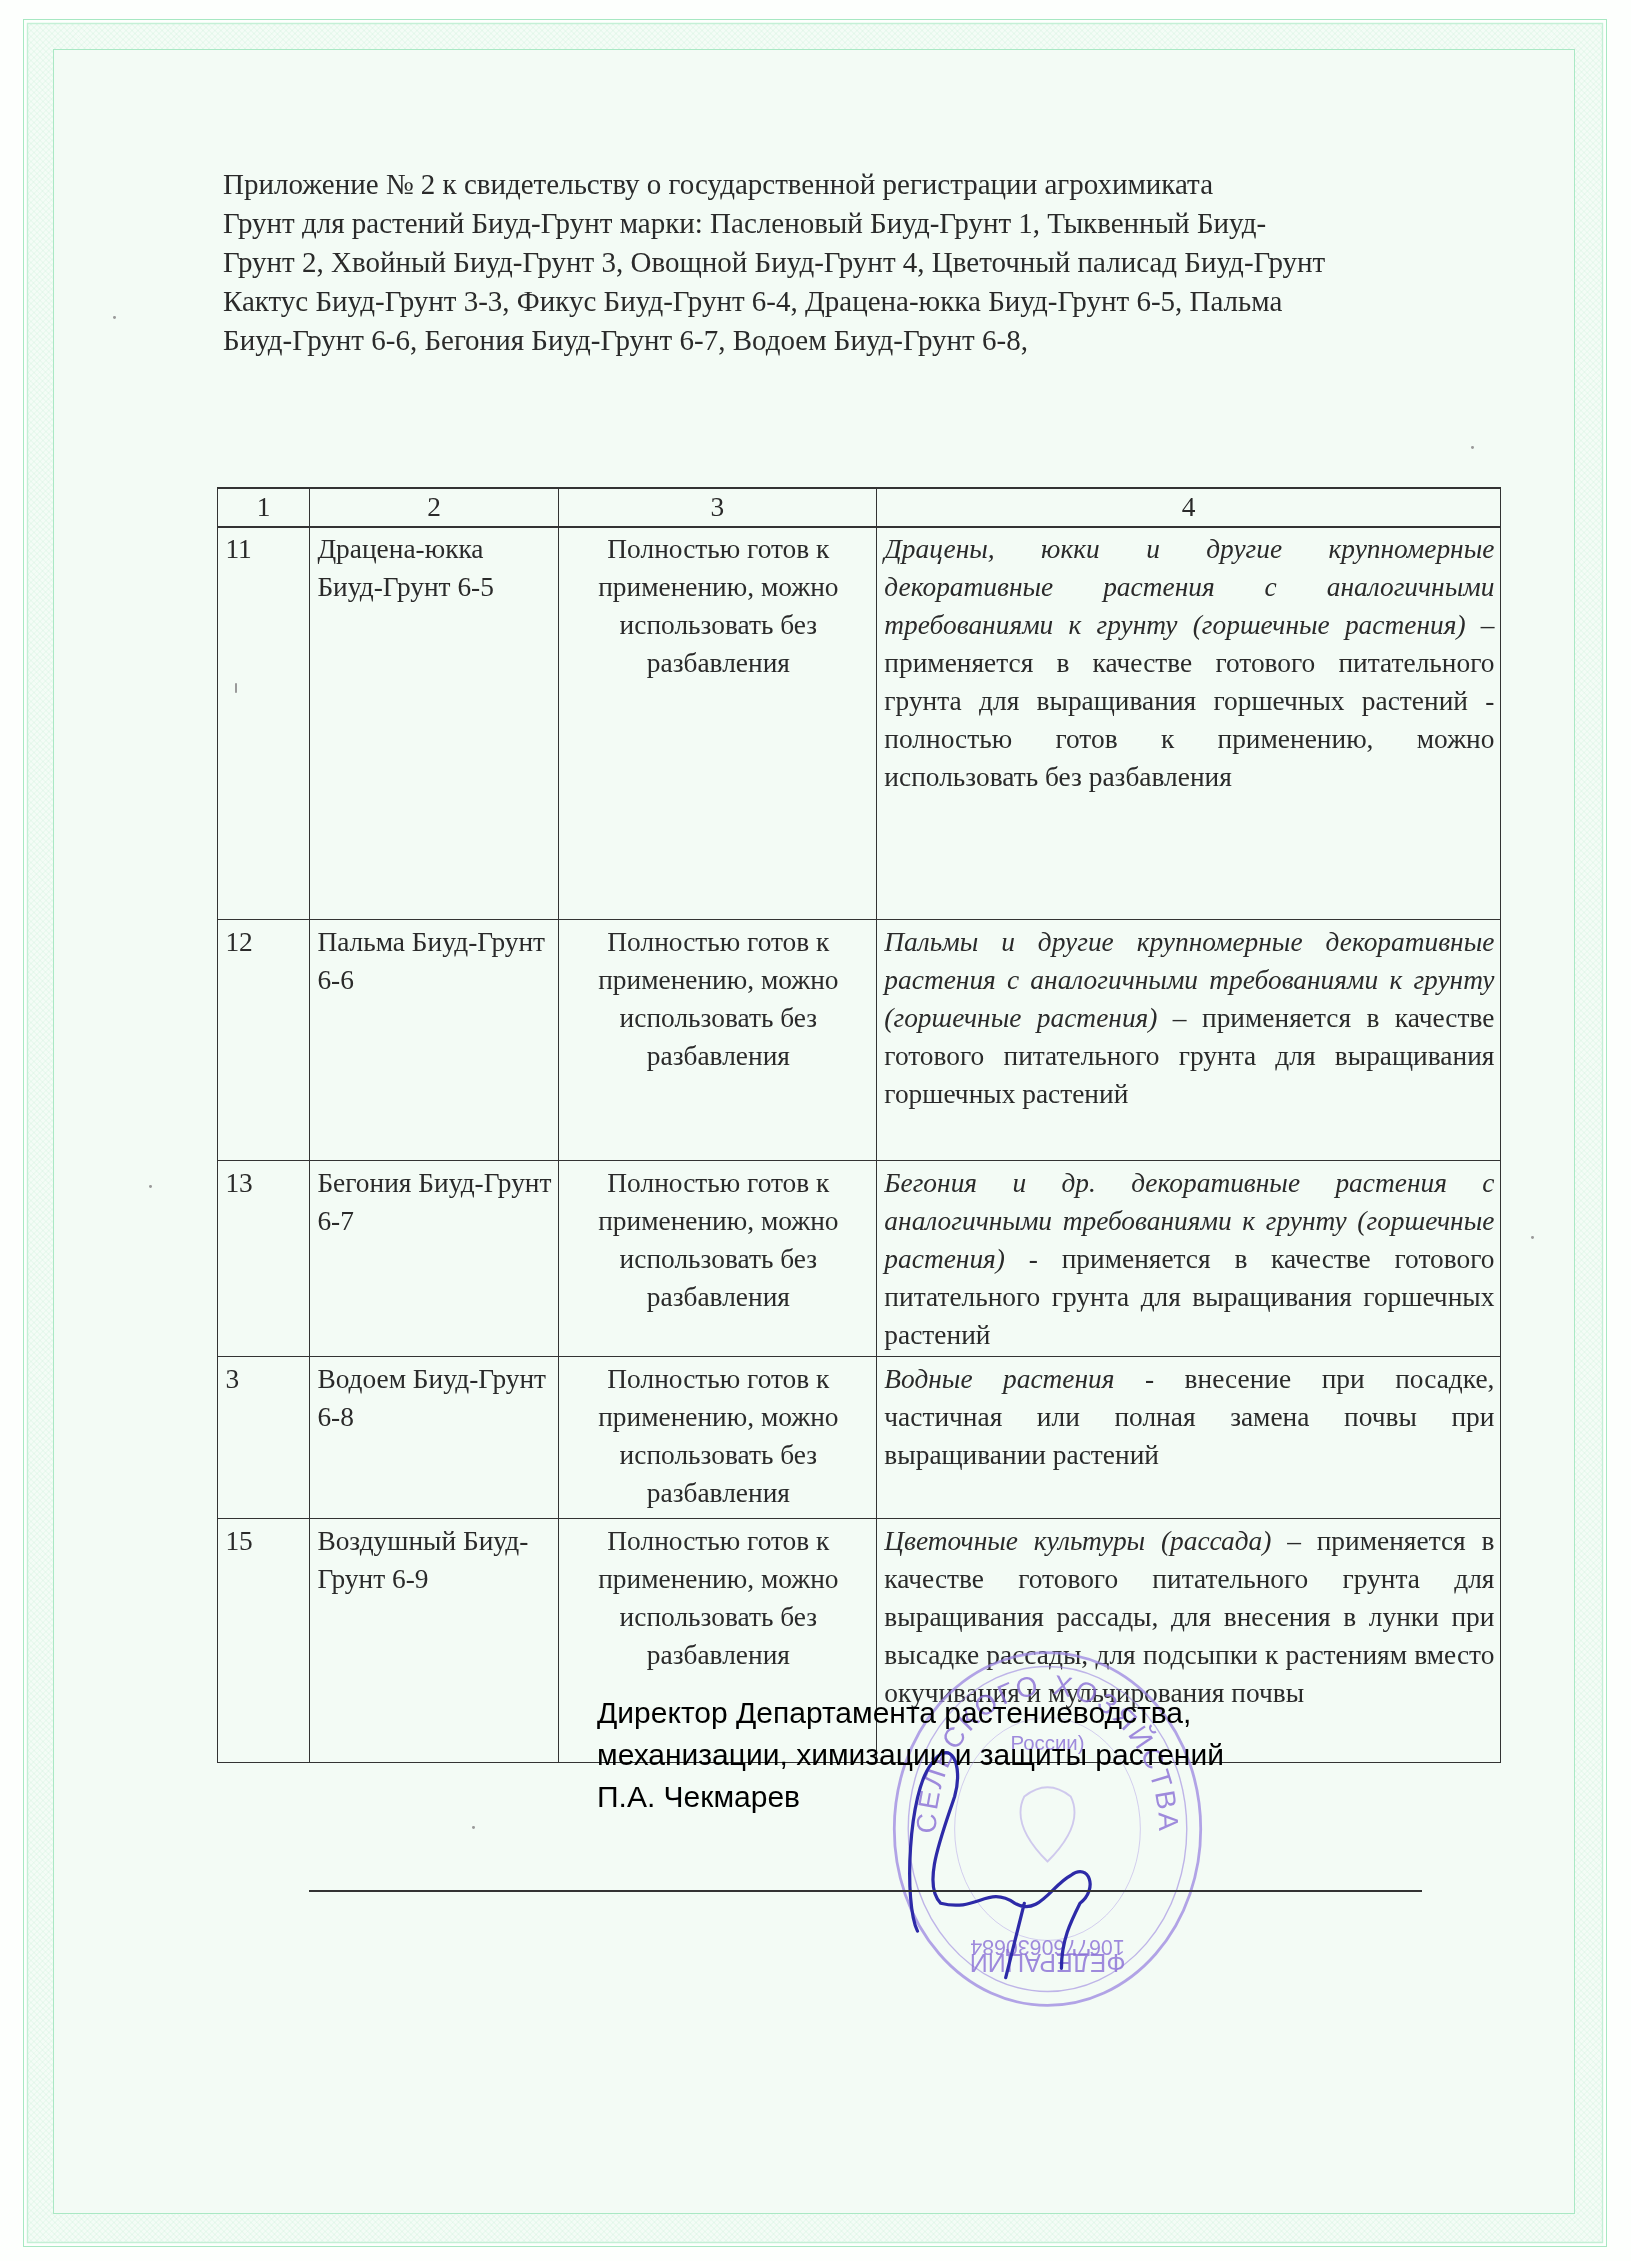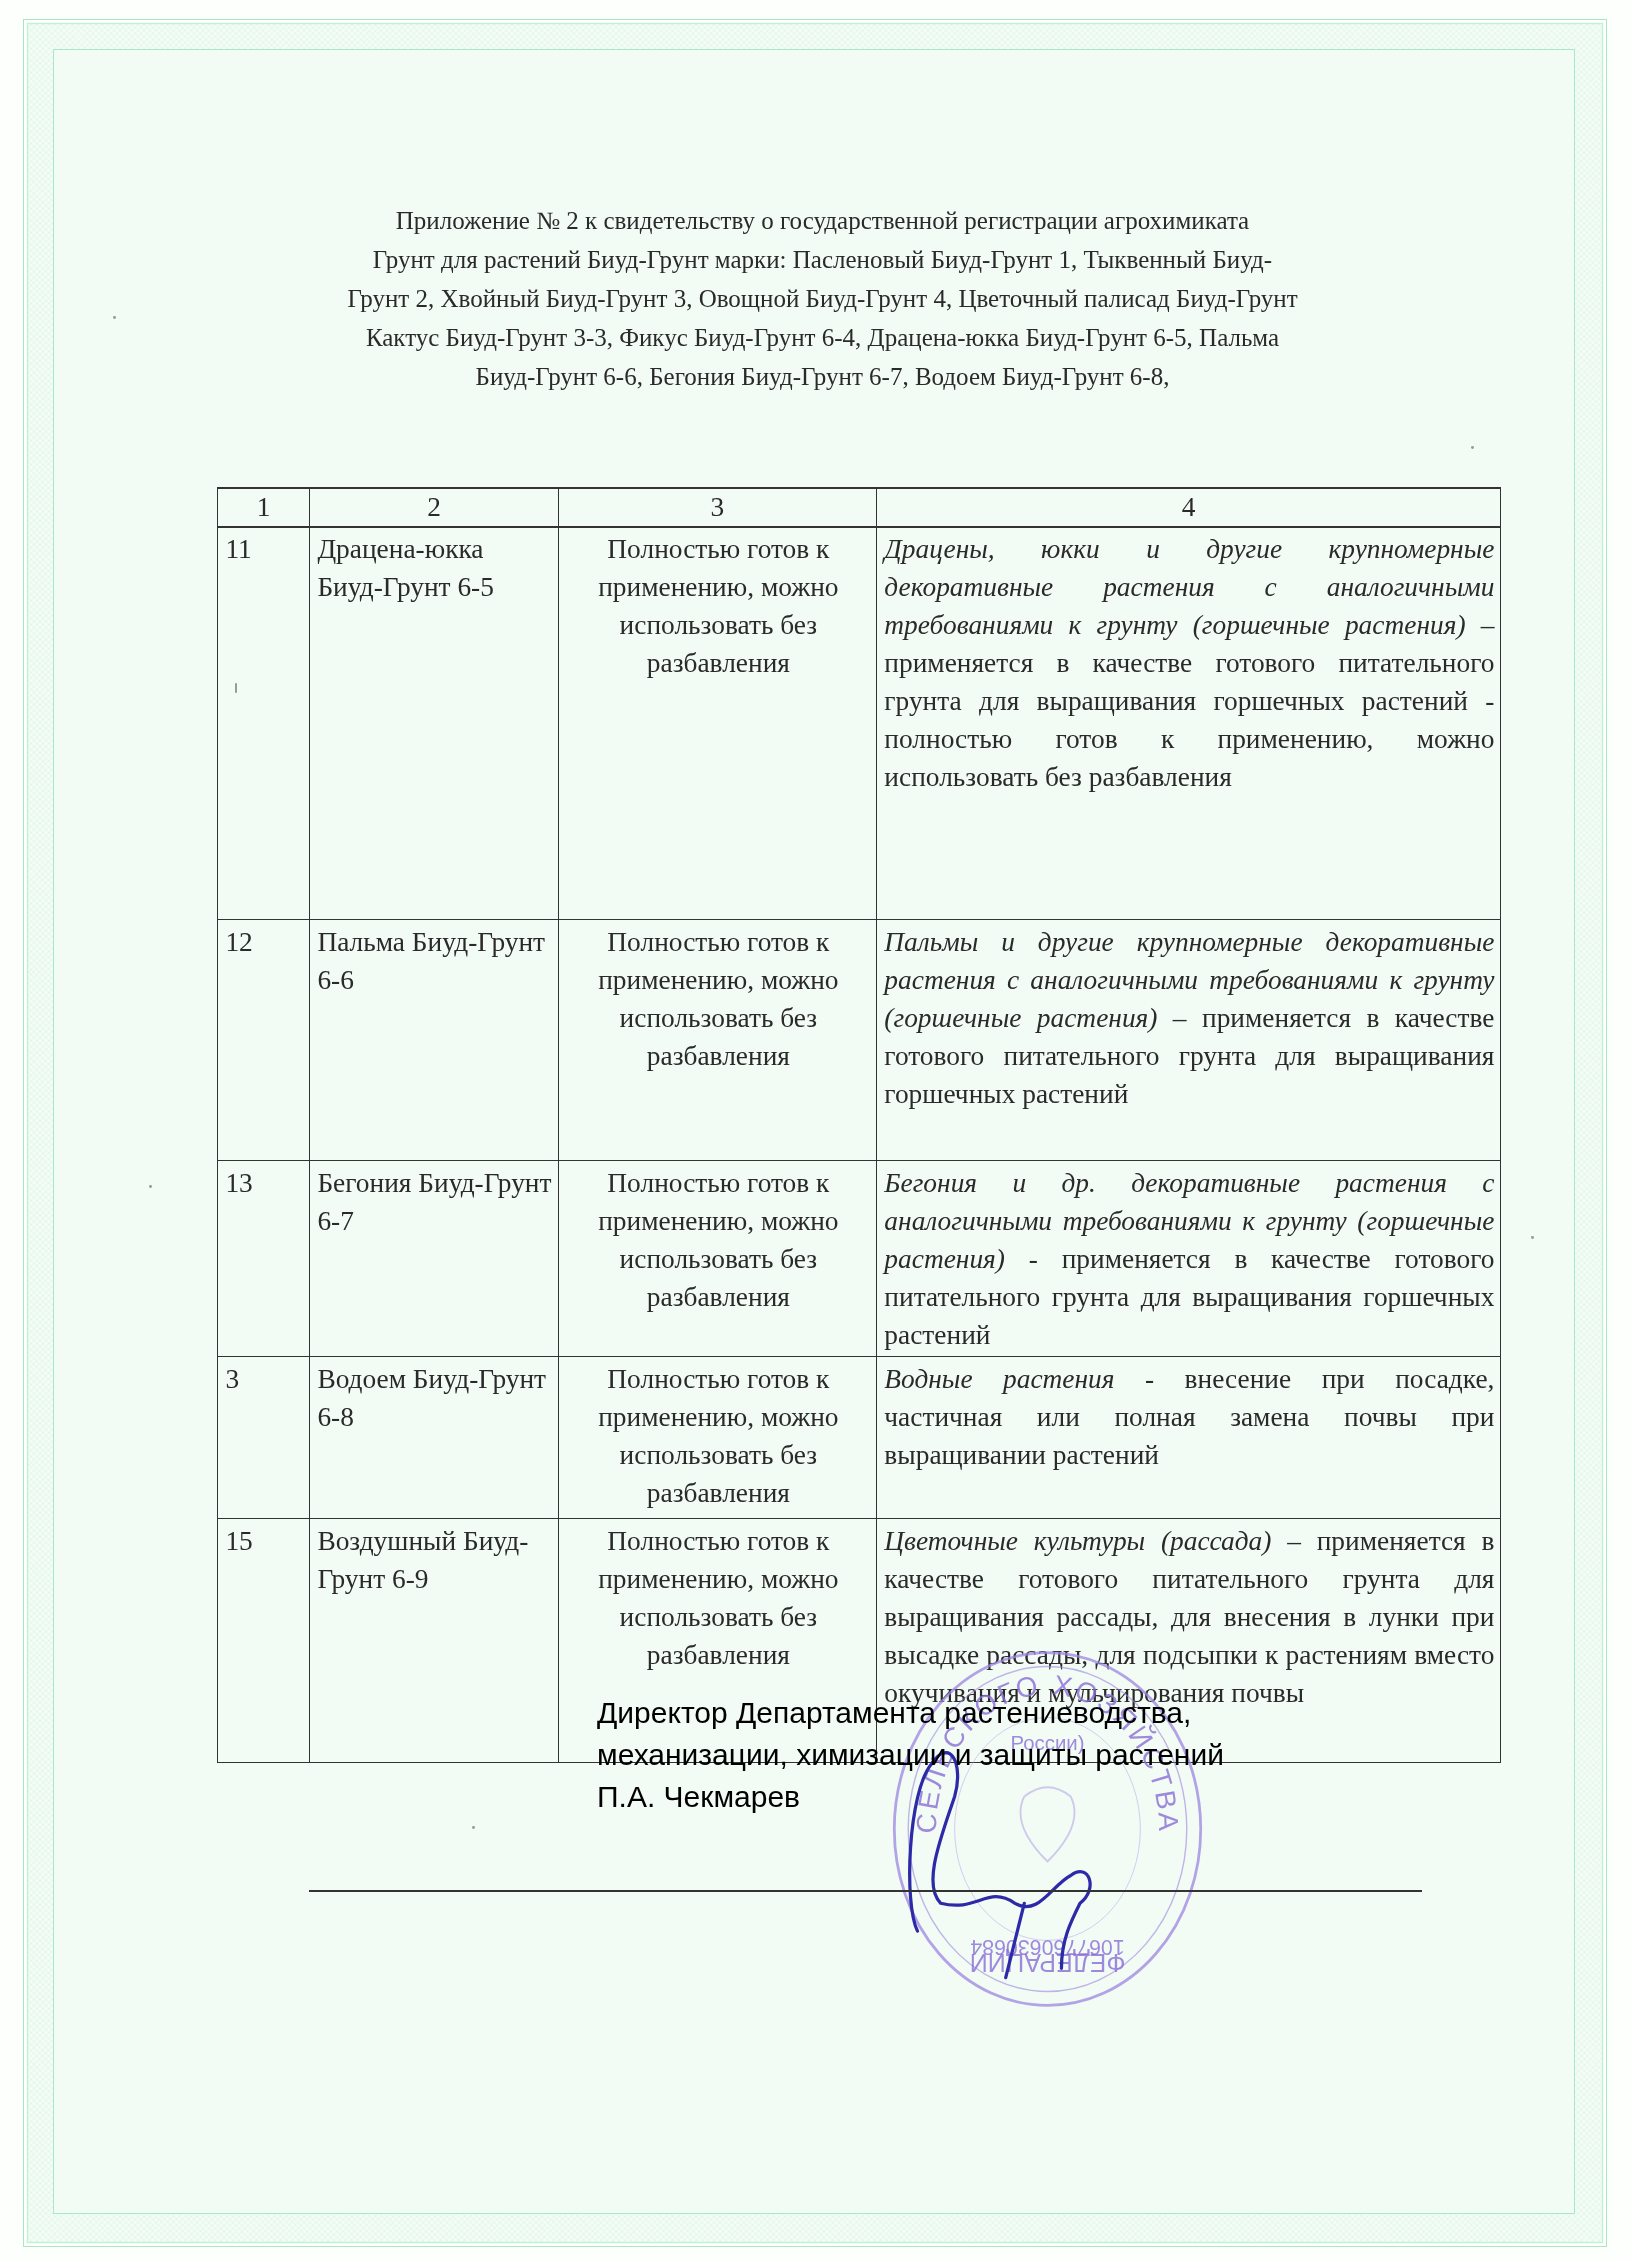--- a/index.html
+++ b/index.html
@@ -18,21 +18,21 @@
       repeating-linear-gradient(-45deg, rgba(170,230,195,0.12) 0 1.4px, transparent 1.4px 4.2px),
       #f4fcf6;
   }
   .frame-inner {
     position:absolute; left:53px; top:49px; width:1520px; height:2163px;
     border:1.9px solid #a9e8c4;
     background:#f3fbf5;
   }
   .header {
     position:absolute; left:223px; top:165px; width:1199px;
-    text-align:center; font-size:25px; line-height:39px;margin-top:36px;
+    text-align:left; font-size:29px; line-height:39px;
   }
   .header div { white-space:nowrap; }
   table.main {
     position:absolute; left:217px; top:487px; width:1284px;
     border-collapse:collapse; font-size:27.4px; line-height:38px;
   }
   table.main td {
     border:1.4px solid #333; vertical-align:top; padding:2.8px 5.6px 1.9px 7.4px;
   }
   table.main tr.head td {

